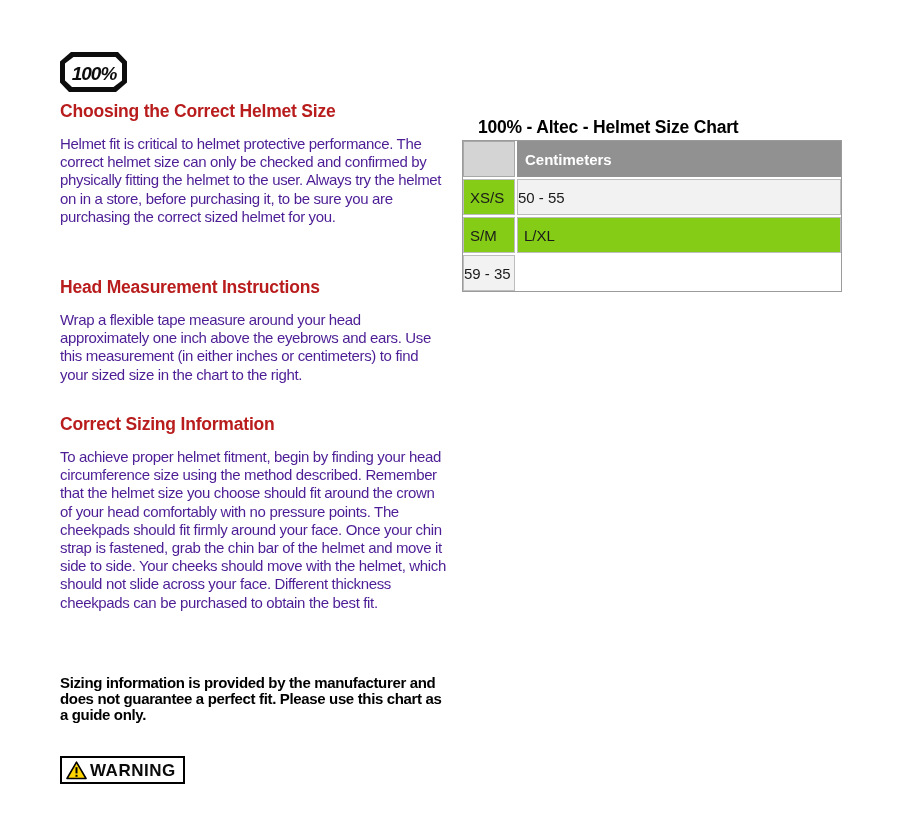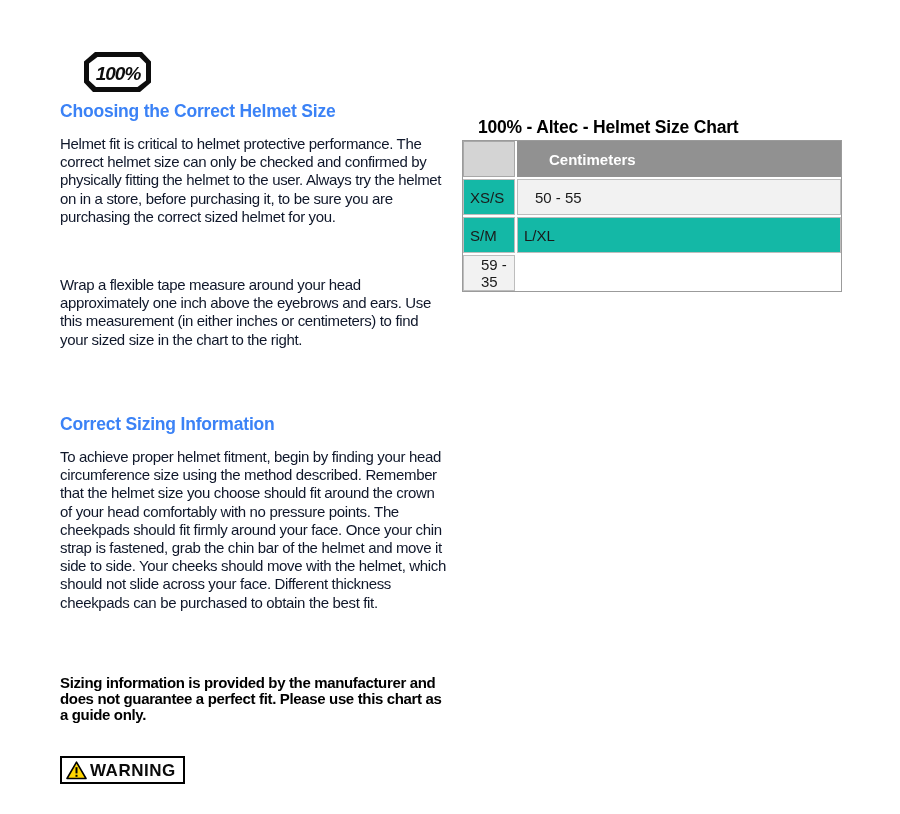--- a/index.html
+++ b/index.html
@@ -7,38 +7,38 @@
     width: 900px; height: 814px;
     background: #ffffff;
     font-family: "Liberation Sans", sans-serif;
     color: #111111;
     position: relative;
     overflow: hidden;
   }
   .abs { position: absolute; }
 
   
-  .logo { left: 60px; top: 52px; width: 67px; height: 48px; margin-left: 24px; }
+  .logo { left: 60px; top: 52px; width: 67px; height: 48px; }
 
   
   .section { left: 60px; width: 388px; }
   .section h2 {
     margin: 0 0 13px 0;
     font-size: 17.5px;
     line-height: 22px;
     font-weight: bold;
     letter-spacing: -0.2px;
-    color: #3b82f6;
+    color: #b91c1c;
   }
   .section p {
     margin: 0;
     font-size: 15px;
     line-height: 18.2px;
     letter-spacing: -0.35px;
-    color: #0f172a;
+    color: #4c1d95;
   }
   .sec-1 { top: 100px; }
   .sec-2 { top: 276px; }
   .sec-3 { top: 413px; }
 
   .disclaimer {
     left: 60px; top: 675px; width: 392px;
     font-size: 15px; line-height: 16px;
     font-weight: bold; letter-spacing: -0.35px;
     color: #000000;
@@ -88,44 +88,45 @@
     display: flex; align-items: center;
     box-sizing: border-box;
     border: 1px solid #bdbdbd;
     font-size: 15px;
     color: #1a1a1a;
   }
   .cell.corner { background: #d4d4d4; border-color: #a8a8a8; }
   .cell.col-header {
     background: #919191; border-color: #919191;
     color: #ffffff; font-weight: bold;
-    padding-left: 31px;
+    padding-left: 7px;
   }
-  .cell.size-label { background: #14b8a6; padding-left: 6px; }
-  .cell.cm-value  { background: #f2f2f2; padding-left: 17px; }
+  .cell.size-label { background: #84cc16; padding-left: 6px; }
+  .cell.cm-value  { background: #f2f2f2; }
 </style>
 </head>
 <body>
 
 <div>
 
   <div class="abs logo">
     <svg width="67" height="40" viewBox="0 0 67 40">
       <polygon points="11,0 58,0 67,9.5 67,30.5 56,40 9,40 0,30.5 0,9.5" fill="#0d0d0d"></polygon>
       <polygon points="13.5,5 55.5,5 62,11.5 62,28.5 53.5,35 12,35 5,28.5 5,11.5" fill="#ffffff"></polygon>
       <text x="34" y="27.5" text-anchor="middle" font-family="Liberation Sans, sans-serif" font-size="19" font-weight="bold" font-style="italic" letter-spacing="-1" fill="#0d0d0d">100%</text>
     </svg>
   </div>
 
   <div class="abs section sec-1">
     <h2>Choosing the Correct Helmet Size</h2>
     <p>Helmet fit is critical to helmet protective performance. The correct helmet size can only be checked and confirmed by physically fitting the helmet to the user. Always try the helmet on in a store, before purchasing it, to be sure you are purchasing the correct sized helmet for you.</p>
   </div>
 
   <div class="abs section sec-2">
+    <h2>Head Measurement Instructions</h2>
     <p>Wrap a flexible tape measure around your head approximately one inch above the eyebrows and ears. Use this measurement (in either inches or centimeters) to find your sized size in the chart to the right.</p>
   </div>
 
   <div class="abs section sec-3">
     <h2>Correct Sizing Information</h2>
     <p>To achieve proper helmet fitment, begin by finding your head circumference size using the method described. Remember that the helmet size you choose should fit around the crown of your head comfortably with no pressure points. The cheekpads should fit firmly around your face. Once your chin strap is fastened, grab the chin bar of the helmet and move it side to side. Your cheeks should move with the helmet, which should not slide across your face. Different thickness cheekpads can be purchased to obtain the best fit.</p>
   </div>
 
   <div class="abs disclaimer">Sizing information is provided by the manufacturer and does not guarantee a perfect fit. Please use this chart as a guide only.</div>
 

